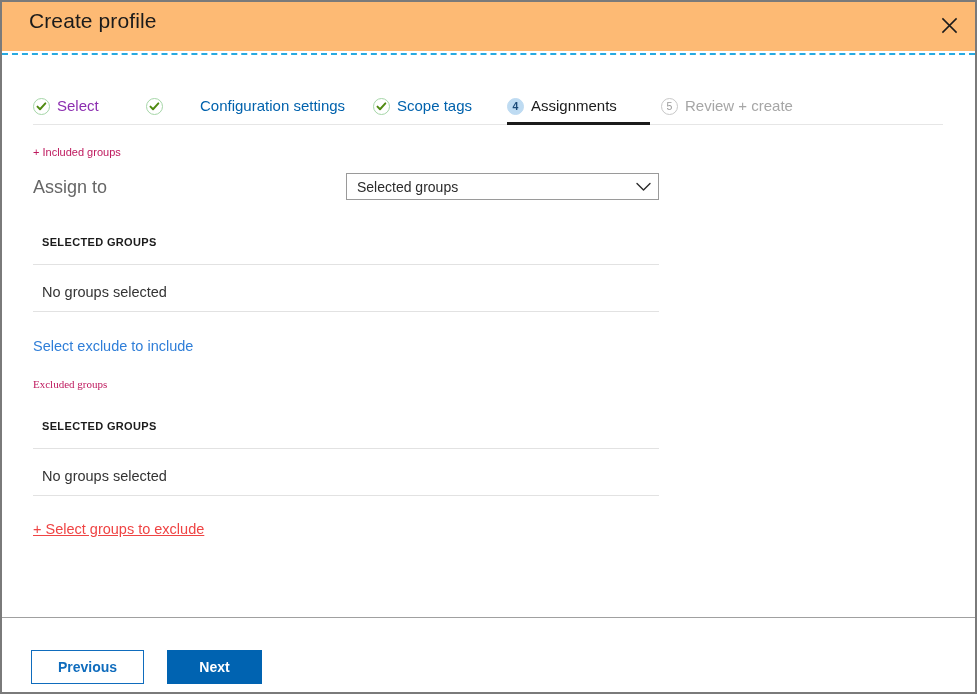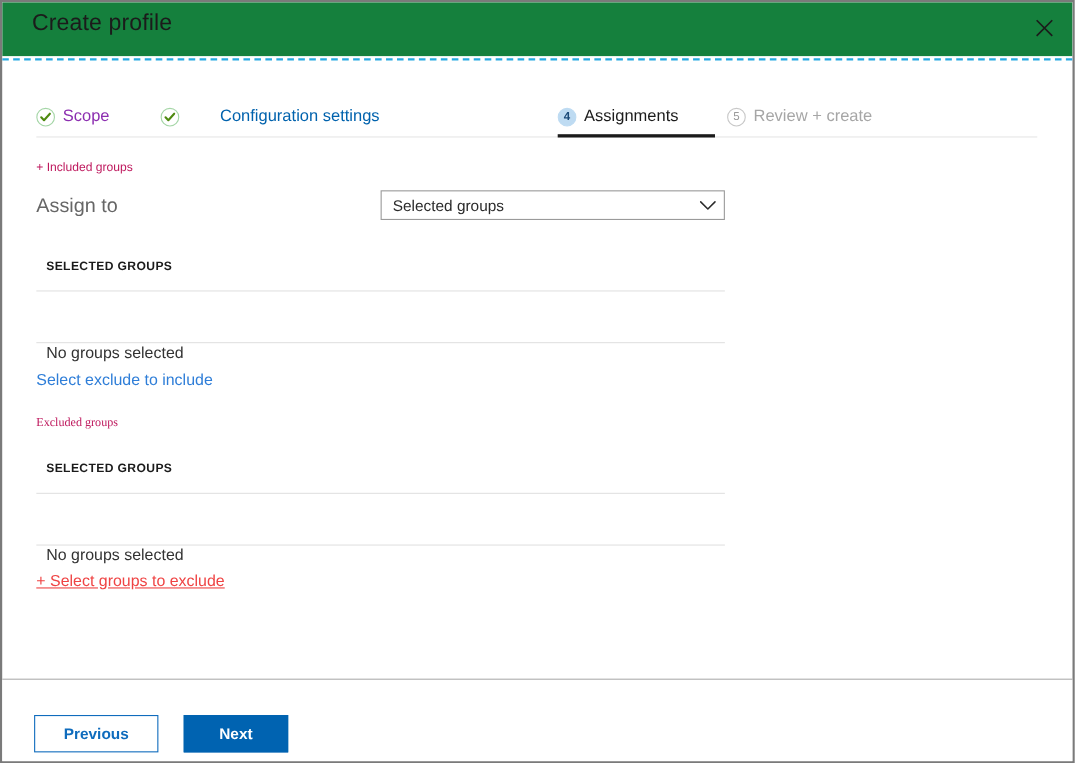--- a/index.html
+++ b/index.html
@@ -24,21 +24,21 @@
     border: 2px solid #7a7a7a;
     overflow: hidden;
   }
 
   
   #header {
     position: absolute;
     left: 0; top: 0;
     width: 973px;
     height: 49px;
-    background: #15803d;
+    background: #fdba74;
   }
   #page-title {
     position: absolute;
     left: 27px;
     top: 7px;
     font-size: 21px;
     font-weight: 400;
     color: #1b1b1b;
     letter-spacing: 0.1px;
     white-space: nowrap;
@@ -231,21 +231,20 @@
   #included-rule-bottom { top: 179px; }
   #excluded-rule-top    { top: 316px; }
   #excluded-rule-bottom { top: 363px; }
 
   .empty-row {
     position: absolute;
     left: 40px;
     font-size: 14.5px;
     color: #333333;
     white-space: nowrap;
-    margin-top: 29px;
   }
   #included-empty { top: 152px; }
   #excluded-empty { top: 336px; }
 
   .action-link {
     position: absolute;
     left: 31px;
     font-size: 14.5px;
     color: #0f6cbd;
     white-space: nowrap;
@@ -326,32 +325,40 @@
   <div id="accent-divider"></div>
 
   <div id="wizard-tabs">
 
     <div class="tab" id="tab-basics">
       <span class="marker done">
         <svg width="11" height="11" viewBox="0 0 12 12" aria-hidden="true">
           <path d="M1.6 6.1 L4.4 9 L10.2 2.6" stroke="#4f8a10" stroke-width="2.1" fill="none" stroke-linecap="round" stroke-linejoin="round"></path>
         </svg>
       </span>
-      <span class="tab-label">Scope</span>
+      <span class="tab-label">Select</span>
     </div>
 
     <div class="tab" id="tab-config">
       <span class="marker done">
         <svg width="11" height="11" viewBox="0 0 12 12" aria-hidden="true">
           <path d="M1.6 6.1 L4.4 9 L10.2 2.6" stroke="#4f8a10" stroke-width="2.1" fill="none" stroke-linecap="round" stroke-linejoin="round"></path>
         </svg>
       </span>
       <span class="tab-label">Configuration settings</span>
     </div>
 
+    <div class="tab" id="tab-scope">
+      <span class="marker done">
+        <svg width="11" height="11" viewBox="0 0 12 12" aria-hidden="true">
+          <path d="M1.6 6.1 L4.4 9 L10.2 2.6" stroke="#4f8a10" stroke-width="2.1" fill="none" stroke-linecap="round" stroke-linejoin="round"></path>
+        </svg>
+      </span>
+      <span class="tab-label">Scope tags</span>
+    </div>
 
     <div class="tab" id="tab-assignments">
       <span class="marker current">4</span>
       <span class="tab-label">Assignments</span>
     </div>
 
     <div class="tab" id="tab-review">
       <span class="marker pending">5</span>
       <span class="tab-label">Review + create</span>
     </div>

